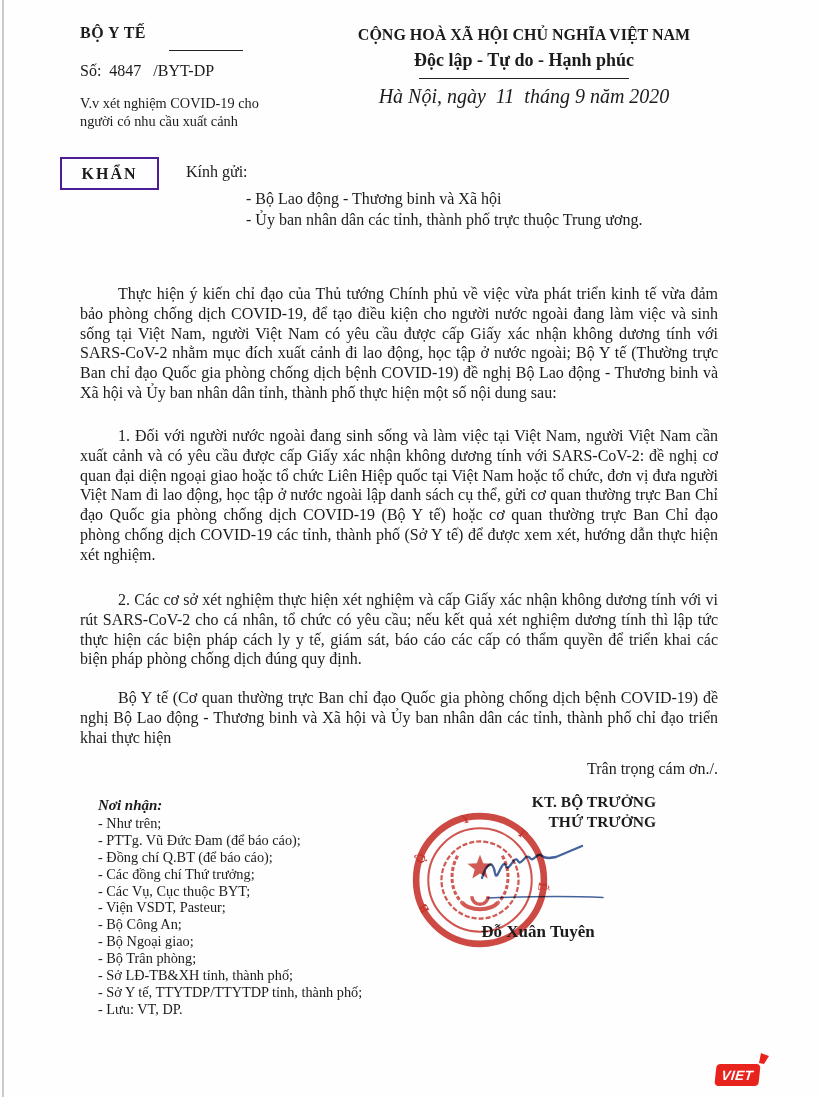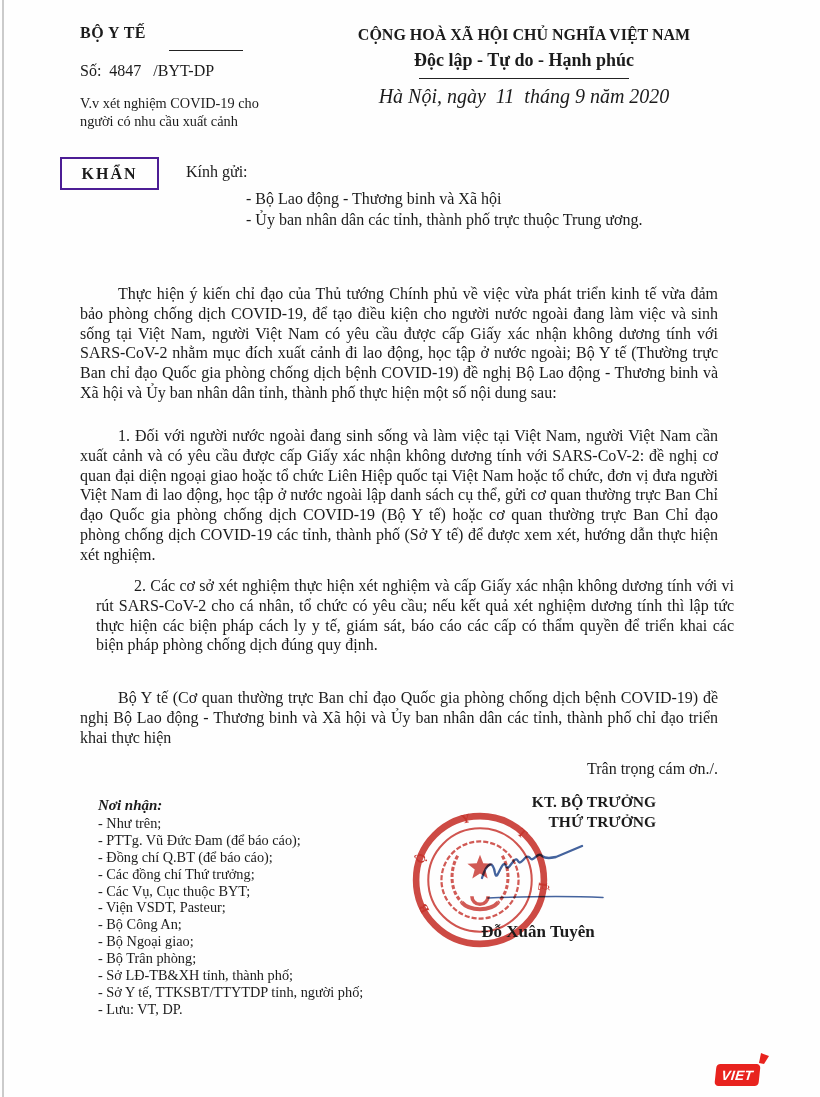--- a/index.html
+++ b/index.html
@@ -28,21 +28,21 @@
     display:flex;align-items:center;justify-content:center;
     font-weight:bold;font-size:16px;letter-spacing:2px;
   }
 
   .salutation{position:absolute;left:186px;top:163px;font-size:16px;}
   .recipients{position:absolute;left:246px;top:189px;font-size:16px;line-height:20.5px;}
 
   
   .para{position:absolute;left:80px;width:638px;font-size:16px;line-height:19.8px;
         text-align:justify;text-indent:38px;}
-  .p1{top:247px;margin-top:37px;} .p2{top:426px;} .p3{top:576px;margin-left:16px;} .p4{top:688px;}
+  .p1{top:247px;margin-top:37px;} .p2{top:426px;} .p3{top:590px;} .p4{top:688px;}
   .p5{top:759px;text-align:right;}
 
   
   .cc{position:absolute;left:98px;top:797px;font-size:14.3px;line-height:16.9px;}
   .cc-title{font-weight:bold;font-style:italic;font-size:15px;margin-bottom:1px;}
 
   
   .signer{position:absolute;left:420px;top:792px;width:236px;text-align:right;
           font-weight:bold;font-size:15.5px;line-height:20px;}
   .signer-name{position:absolute;left:437px;top:922px;width:202px;text-align:center;
@@ -99,21 +99,21 @@
     <div>- Như trên;</div>
     <div>- PTTg. Vũ Đức Đam (để báo cáo);</div>
     <div>- Đồng chí Q.BT (để báo cáo);</div>
     <div>- Các đồng chí Thứ trưởng;</div>
     <div>- Các Vụ, Cục thuộc BYT;</div>
     <div>- Viện VSDT, Pasteur;</div>
     <div>- Bộ Công An;</div>
     <div>- Bộ Ngoại giao;</div>
     <div>- Bộ Trân phòng;</div>
     <div>- Sở LĐ-TB&amp;XH tỉnh, thành phố;</div>
-    <div>- Sở Y tế, TTKSBT/TTYTDP tỉnh, người phố;</div>
+    <div>- Sở Y tế, TTYTDP/TTYTDP tỉnh, thành phố;</div>
     <div>- Lưu: VT, DP.</div>
   </div>
 
   <div class="signer">
     <div>KT. BỘ TRƯỞNG</div>
     <div>THỨ TRƯỞNG</div>
   </div>
 
   <svg class="seal" viewBox="0 0 140 140">
     <circle cx="70" cy="70" r="63" fill="none" stroke="#c4261f" stroke-width="6.5" opacity="0.9"></circle>

